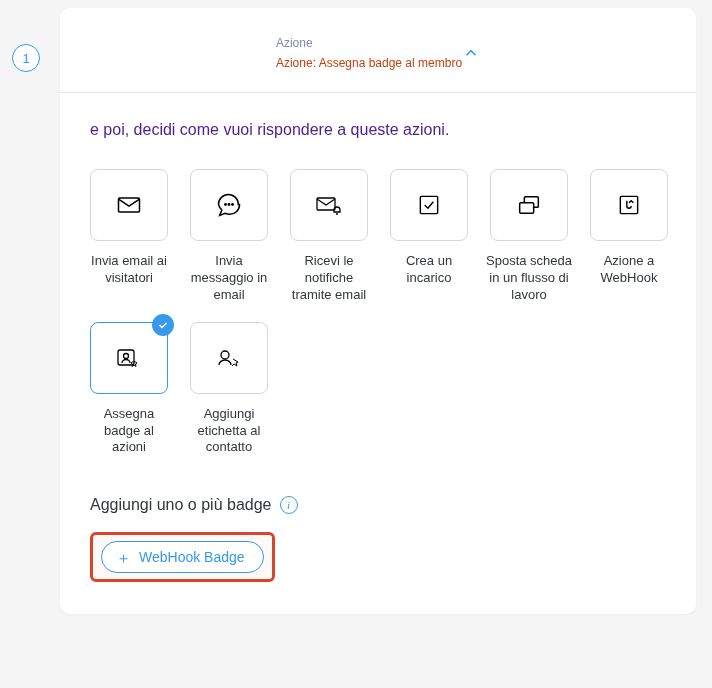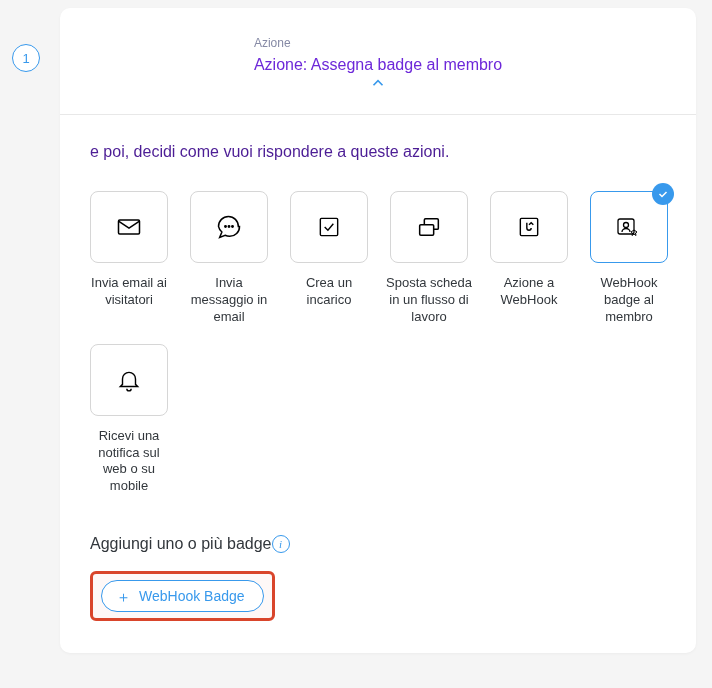--- a/index.html
+++ b/index.html
@@ -35,31 +35,30 @@
     margin-left: 20px;
     width: 636px;
     box-shadow: 0 1px 3px rgba(0,0,0,0.04);
   }
   .card-header {
     display: flex;
     justify-content: center;
     align-items: center;
     padding: 28px 30px 22px 30px;
     border-bottom: 1px solid #e8e8e8;
-    flex-direction: column;
   }
   .card-header-left { display: flex; flex-direction: column; }
   .overline {
     font-size: 12px;
     color: #868aa5;
     margin-bottom: 6px;
   }
   .title {
-    font-size: 16px;
-    color: #6d28d9;
+    font-size: 12px;
+    color: #c2410c;
     font-weight: 400;
   }
   .chevron { color: #3899ec; }
   .card-body { padding: 28px 30px 32px 30px; }
   .intro {
     font-size: 16px;
     color: #4c1d95;
     margin-bottom: 30px;
   }
   .grid {
@@ -98,21 +97,21 @@
   .option-label {
     font-size: 13px;
     color: #32373c;
     text-align: center;
     line-height: 1.3;
     width: 86px;
   }
   .subtitle-row {
     display: flex;
     align-items: center;
-    gap: 0;
+    gap: 8px;
     margin-bottom: 18px;
   }
   .subtitle {
     font-size: 16px;
     color: #32373c;
   }
   .info-icon {
     width: 18px;
     height: 18px;
     border: 1.2px solid #3899ec;
@@ -192,20 +191,33 @@
                   <path d="M21 11.5a8.38 8.38 0 0 1-8.5 8.5 8.5 8.5 0 0 1-3.8-.9L4 21l1.9-4.7A8.38 8.38 0 0 1 3 11.5a8.5 8.5 0 0 1 17 0z"></path>
                   <circle cx="9" cy="11.5" r="0.6" fill="#000"></circle>
                   <circle cx="12" cy="11.5" r="0.6" fill="#000"></circle>
                   <circle cx="15" cy="11.5" r="0.6" fill="#000"></circle>
                 </svg>
             </span>
           </div>
           <span class="option-label">Invia messaggio in email</span>
         </div>
 
+        <div class="option">
+          <div class="tile">
+            <span>
+              <svg width="30" height="28" viewBox="0 0 30 24" fill="none" stroke="#000" stroke-width="1.3">
+                  <rect x="3" y="5" width="18" height="12" rx="1"></rect>
+                  <polyline points="3 6 12 12 21 6"></polyline>
+                  <path d="M23 14a3 3 0 0 1 3 3v2h-6v-2a3 3 0 0 1 3-3z"></path>
+                  <line x1="22" y1="21" x2="24" y2="21"></line>
+                </svg>
+            </span>
+          </div>
+          <span class="option-label">Ricevi le notifiche tramite email</span>
+        </div>
 
         <div class="option">
           <div class="tile">
             <span>
               <svg width="26" height="26" viewBox="0 0 24 24" fill="none" stroke="#000" stroke-width="1.3">
                   <rect x="4" y="4" width="16" height="16" rx="1"></rect>
                   <polyline points="8 12 11 15 16 9"></polyline>
                 </svg>
             </span>
           </div>
@@ -247,35 +259,36 @@
             </div>
             <span>
               <svg width="30" height="28" viewBox="0 0 30 24" fill="none" stroke="#000" stroke-width="1.3">
                   <rect x="4" y="4" width="16" height="15" rx="2"></rect>
                   <circle cx="12" cy="10" r="2.5"></circle>
                   <path d="M8 17c0-2 2-3.5 4-3.5s4 1.5 4 3.5"></path>
                   <path d="M20 15l3 2-1.5 1 .5 2.5-2-1.5-2 1.5.5-2.5-1.5-1z" stroke-width="1"></path>
                 </svg>
             </span>
           </div>
-          <span class="option-label">WebHook badge al membro</span>
-        </div>
-
-
-        <div class="option">
-          <div class="tile">
-            <span>
-              <svg width="26" height="26" viewBox="0 0 24 24" fill="none" stroke="#000" stroke-width="1.3">
-                  <path d="M18 16v-5a6 6 0 1 0-12 0v5l-2 2h16z"></path>
-                  <path d="M10 20a2 2 0 0 0 4 0"></path>
-                </svg>
-            </span>
-          </div>
-          <span class="option-label">Ricevi una notifica sul web o su mobile</span>
-        </div>
+          <span class="option-label">Assegna badge al azioni</span>
+        </div>
+
+        <div class="option">
+          <div class="tile">
+            <span>
+              <svg width="30" height="28" viewBox="0 0 30 24" fill="none" stroke="#000" stroke-width="1.3">
+                  <circle cx="11" cy="9" r="4"></circle>
+                  <path d="M5 19c0-3 3-5 6-5s6 2 6 5"></path>
+                  <path d="M19 13l5 3-2 1 1 3-3-2-2 2" stroke-width="1"></path>
+                </svg>
+            </span>
+          </div>
+          <span class="option-label">Aggiungi etichetta al contatto</span>
+        </div>
+
 
       </div>
 
       <div class="subtitle-row">
         <span class="subtitle">Aggiungi uno o più badge</span>
         <span class="info-icon">i</span>
       </div>
 
       <div class="highlight-box">
         <button class="add-btn">

